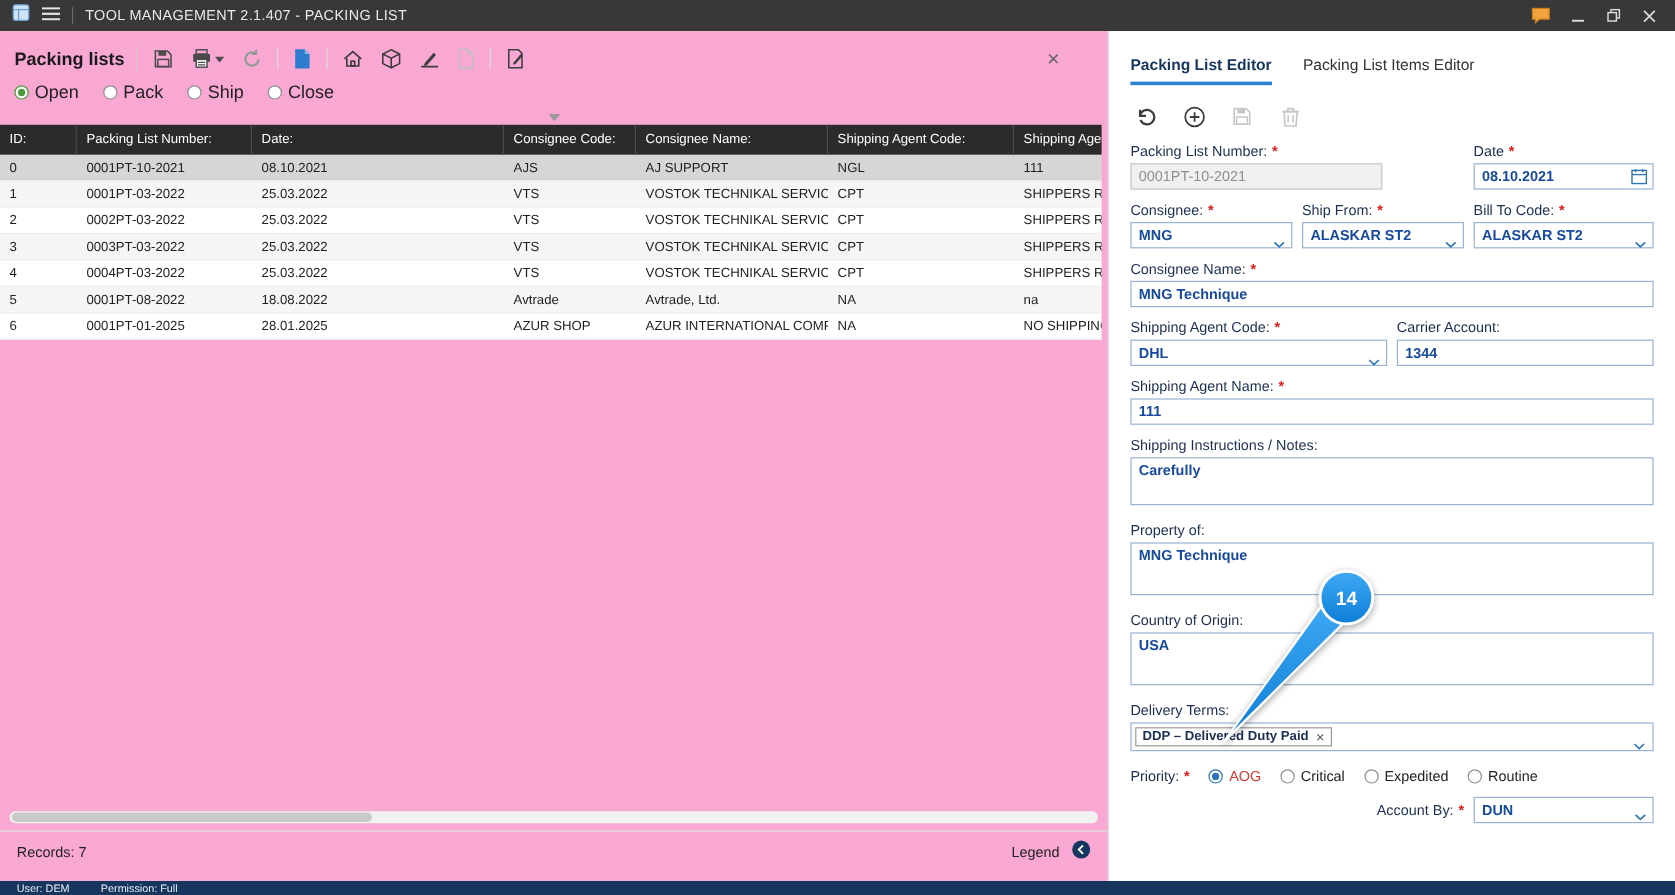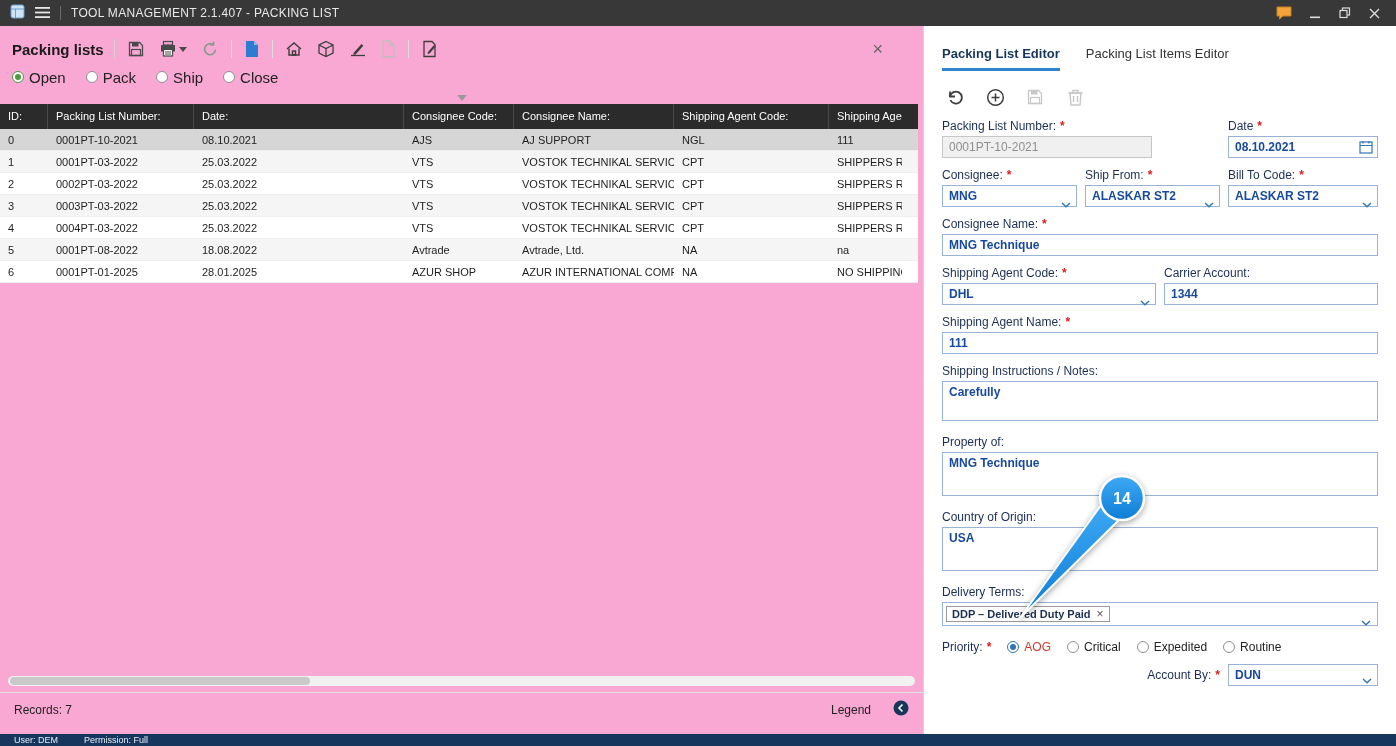--- a/index.html
+++ b/index.html
@@ -32,27 +32,27 @@
   .rd.on-blue::after{content:"";position:absolute;inset:2px;border-radius:50%;background:#2e75b6}
   
   .tri{width:0;height:0;border-left:5px solid transparent;border-right:5px solid transparent;border-top:6px solid #9a9a9a;margin:3px auto 3px}
   .tbl{width:918px}
   .thead{display:flex;background:#2b2b2b;height:25px;line-height:25px;color:#fff;font-size:11px}
   .th{padding-left:8px;border-right:1px solid #4a4a4a;white-space:nowrap;overflow:hidden}
   .tr{display:flex;height:22px;line-height:22px;font-size:11px;color:#1e1e1e;background:#fff;border-bottom:1px solid #eeeeee;cursor:pointer}
   .tr.alt{background:#f5f5f5}
   .tr.sel{background:#d6d6d6}
   .td{padding-left:8px;white-space:nowrap;overflow:hidden}
-  .c0{width:48px}.c1{width:146px}.c2{width:210px}.c3{width:110px}.c4{width:160px}.c5{width:155px}.c6{width:73px;border-right:none}
+  .c0{width:64px}.c1{width:146px}.c2{width:210px}.c3{width:110px}.c4{width:160px}.c5{width:155px}.c6{width:73px;border-right:none}
   .fill{flex:1}
   
   .hscroll{height:10px;background:#f1f1f1;border-radius:5px;margin:0 8px 6px;position:relative}
   .hthumb{position:absolute;left:2px;top:1px;height:8px;width:300px;background:#c9c9c9;border-radius:4px;cursor:pointer}
   .lp-foot{height:34px;border-top:1px solid #e2e2e2;display:flex;align-items:center;justify-content:space-between;padding:0 14px;font-size:12px;color:#222;margin-bottom:8px}
-  .legend-wrap{display:flex;align-items:center;gap:22px}
+  .legend-wrap{display:flex;align-items:center;gap:10px}
   .lp-items{height:34px;display:flex;align-items:center;gap:12px;padding:0 12px}
   .lp-items-title{font-size:14px;font-weight:bold;color:#111}
   
   .sbar{height:12px;background:#17365d;color:#e9eff7;font-size:9px;line-height:12px;display:flex;gap:26px;padding:0 14px}
   
   .tabs{display:flex;gap:26px;margin-top:20px}
   .tab{font-size:13px;color:#333;padding-bottom:7px;cursor:pointer}
   .tab.active{font-weight:bold;color:#17365d;border-bottom:3px solid #2e84cf}
   .ebar{display:flex;gap:14px;margin-top:14px;align-items:center}
   .ebtn{background:none;border:none;width:26px;height:24px;display:flex;align-items:center;justify-content:center;cursor:pointer}

